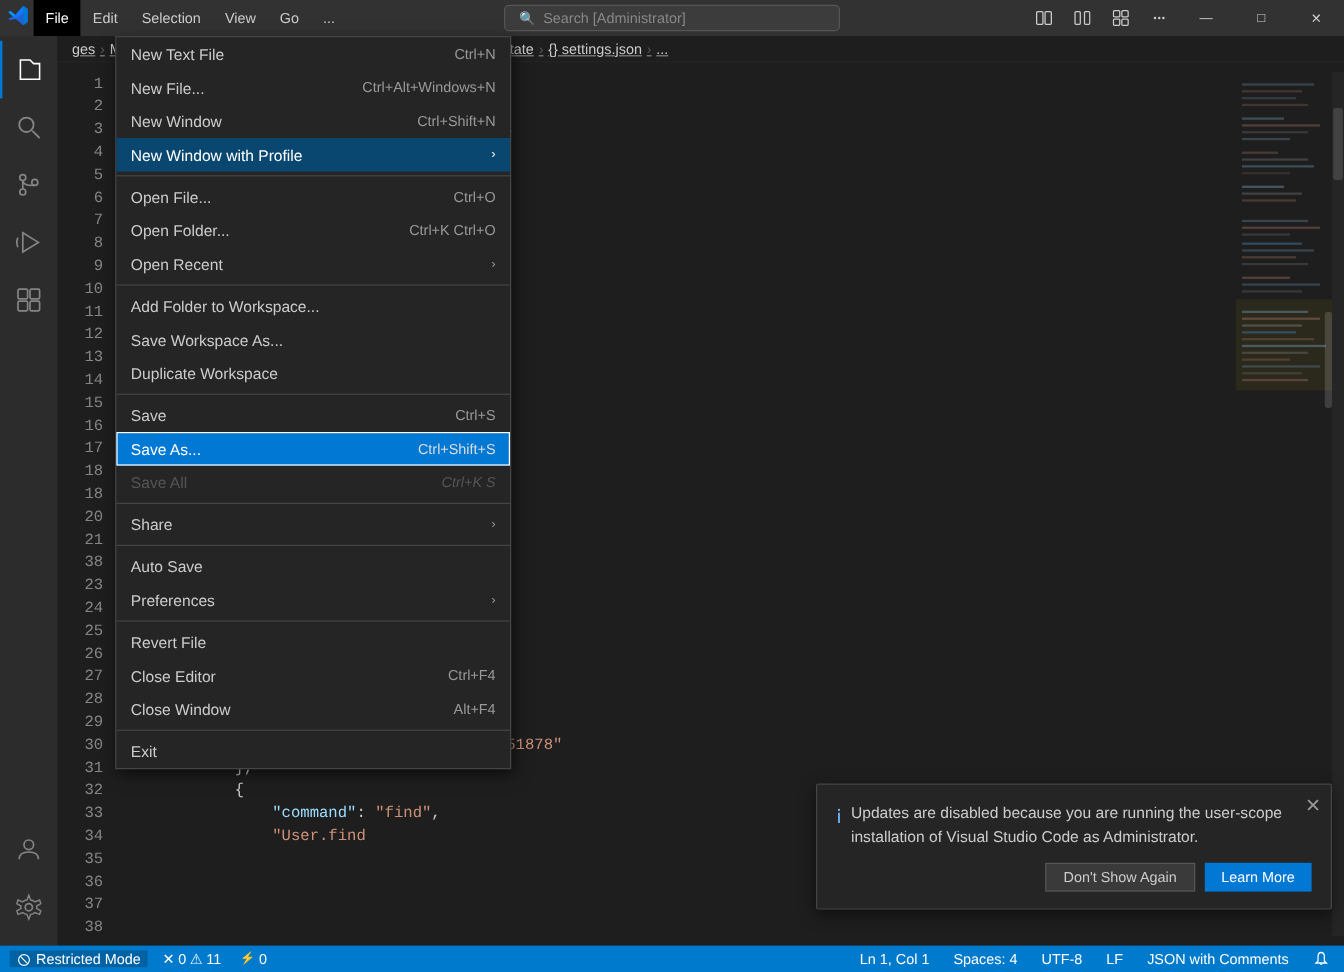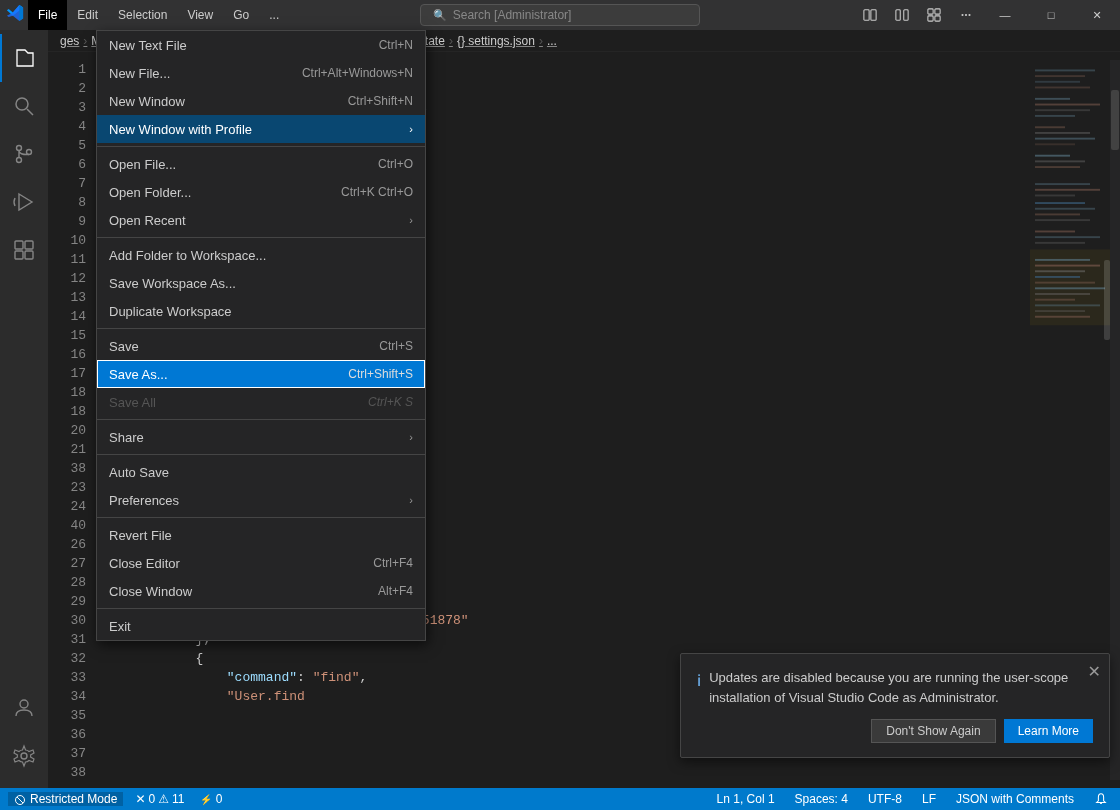--- a/index.html
+++ b/index.html
@@ -501,21 +501,21 @@
           <div>15</div>
         <div>16</div>
           <div>17</div>
           <div>18</div>
           <div>18</div>
           <div>20</div>
         <div>21</div>
           <div>38</div>
           <div>23</div>
           <div>24</div>
-          <div>40</div>
+          <div>25</div>
         <div>26</div>
           <div>27</div>
           <div>28</div>
           <div>29</div>
           <div>30</div>
         <div>31</div>
           <div>32</div>
           <div>33</div>
           <div>34</div>
           <div>35</div>

